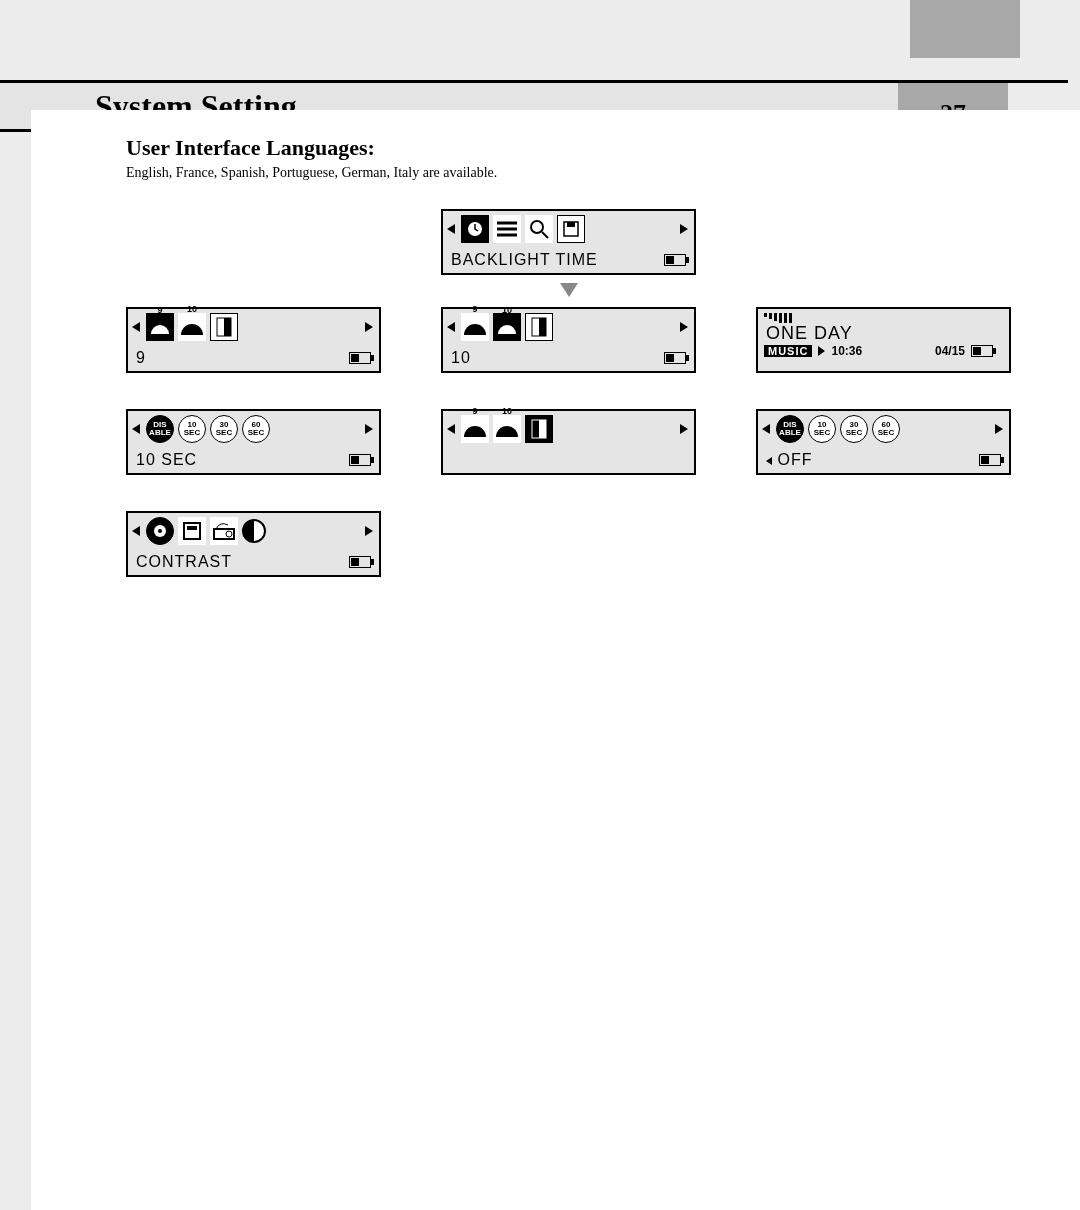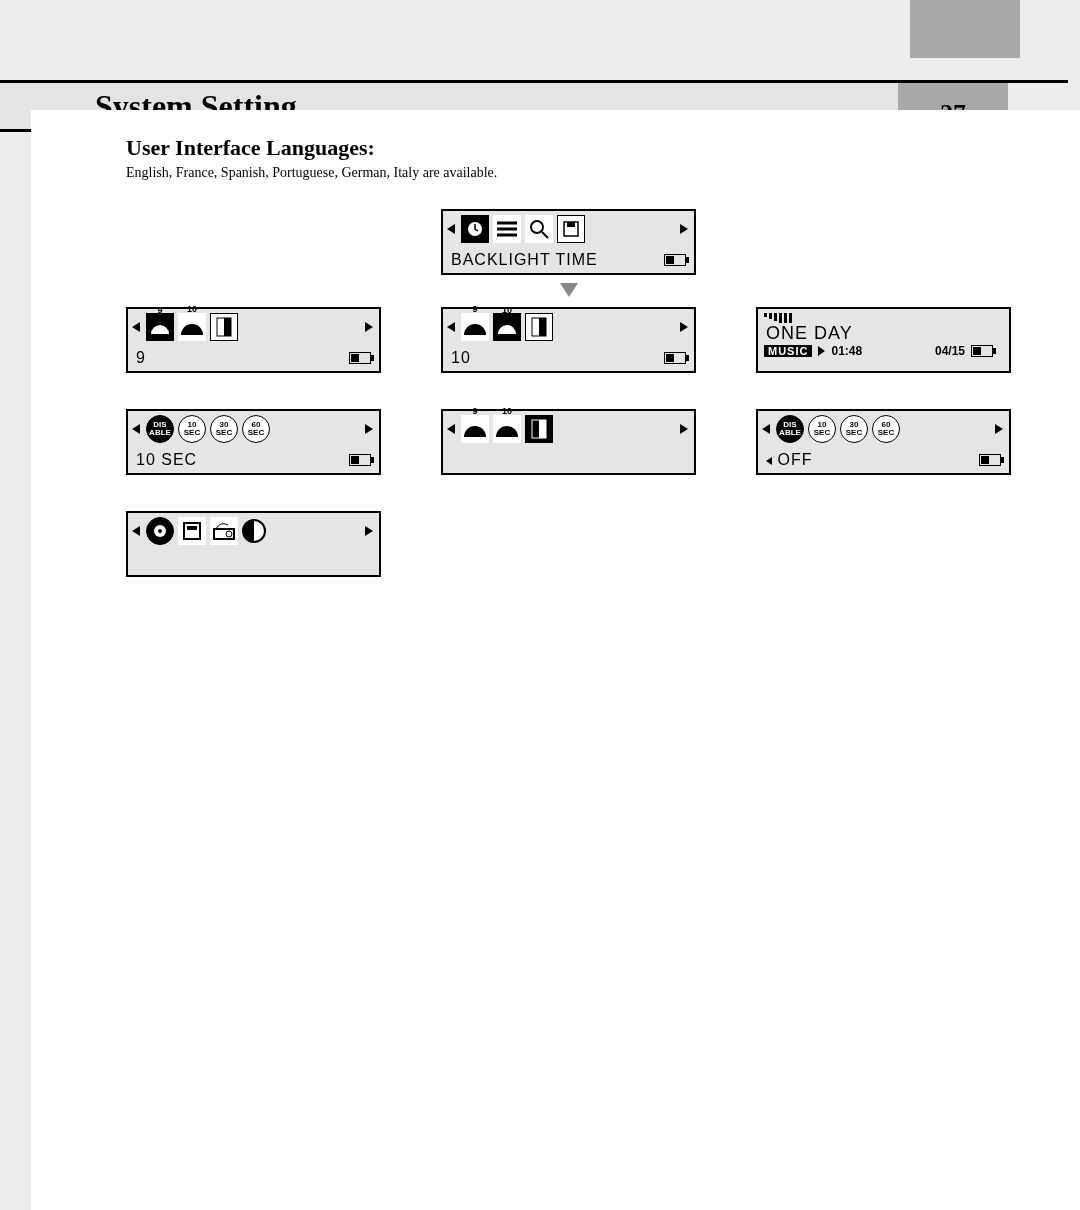--- a/index.html
+++ b/index.html
@@ -323,21 +323,21 @@
           <span style="height:6px"></span>
           <span style="height:8px"></span>
           <span style="height:10px"></span>
           <span style="height:10px"></span>
           <span style="height:10px"></span>
       </div>
       <div class="title">ONE DAY</div>
       <div class="status">
         <span class="music-tag">MUSIC</span>
         <span class="play-tri"></span>
-        <span>01:48</span>
+        <span>10:36</span>
         <span class="spacer"></span>
         <span>04/15</span>
         <span class="batt">
             <span class="fill"></span>
           </span>
       </div>
     </div>
 
     <div class="lcd small" style="left:0; top:200px;">
       <div class="row-icons">
@@ -436,16 +436,22 @@
           <svg width="24" height="20" viewBox="0 0 24 20">
               <rect x="2" y="8" width="20" height="10" stroke="#000" stroke-width="2" fill="none"></rect>
               <circle cx="17" cy="13" r="3" stroke="#000" fill="none"></circle>
               <path d="M4 8 Q 8 0 16 4" stroke="#000" fill="none"></path>
             </svg>
         </span>
         <span class="contrast-circle"></span>
         <span class="spacer"></span>
         <span class="arrow-r"></span>
       </div>
+      <div class="row-label">
+        <span>CONTRAST</span>
+        <span class="batt">
+            <span class="fill"></span>
+          </span>
+      </div>
     </div>
 
   </div>
 </div>
 
 </body></html>

